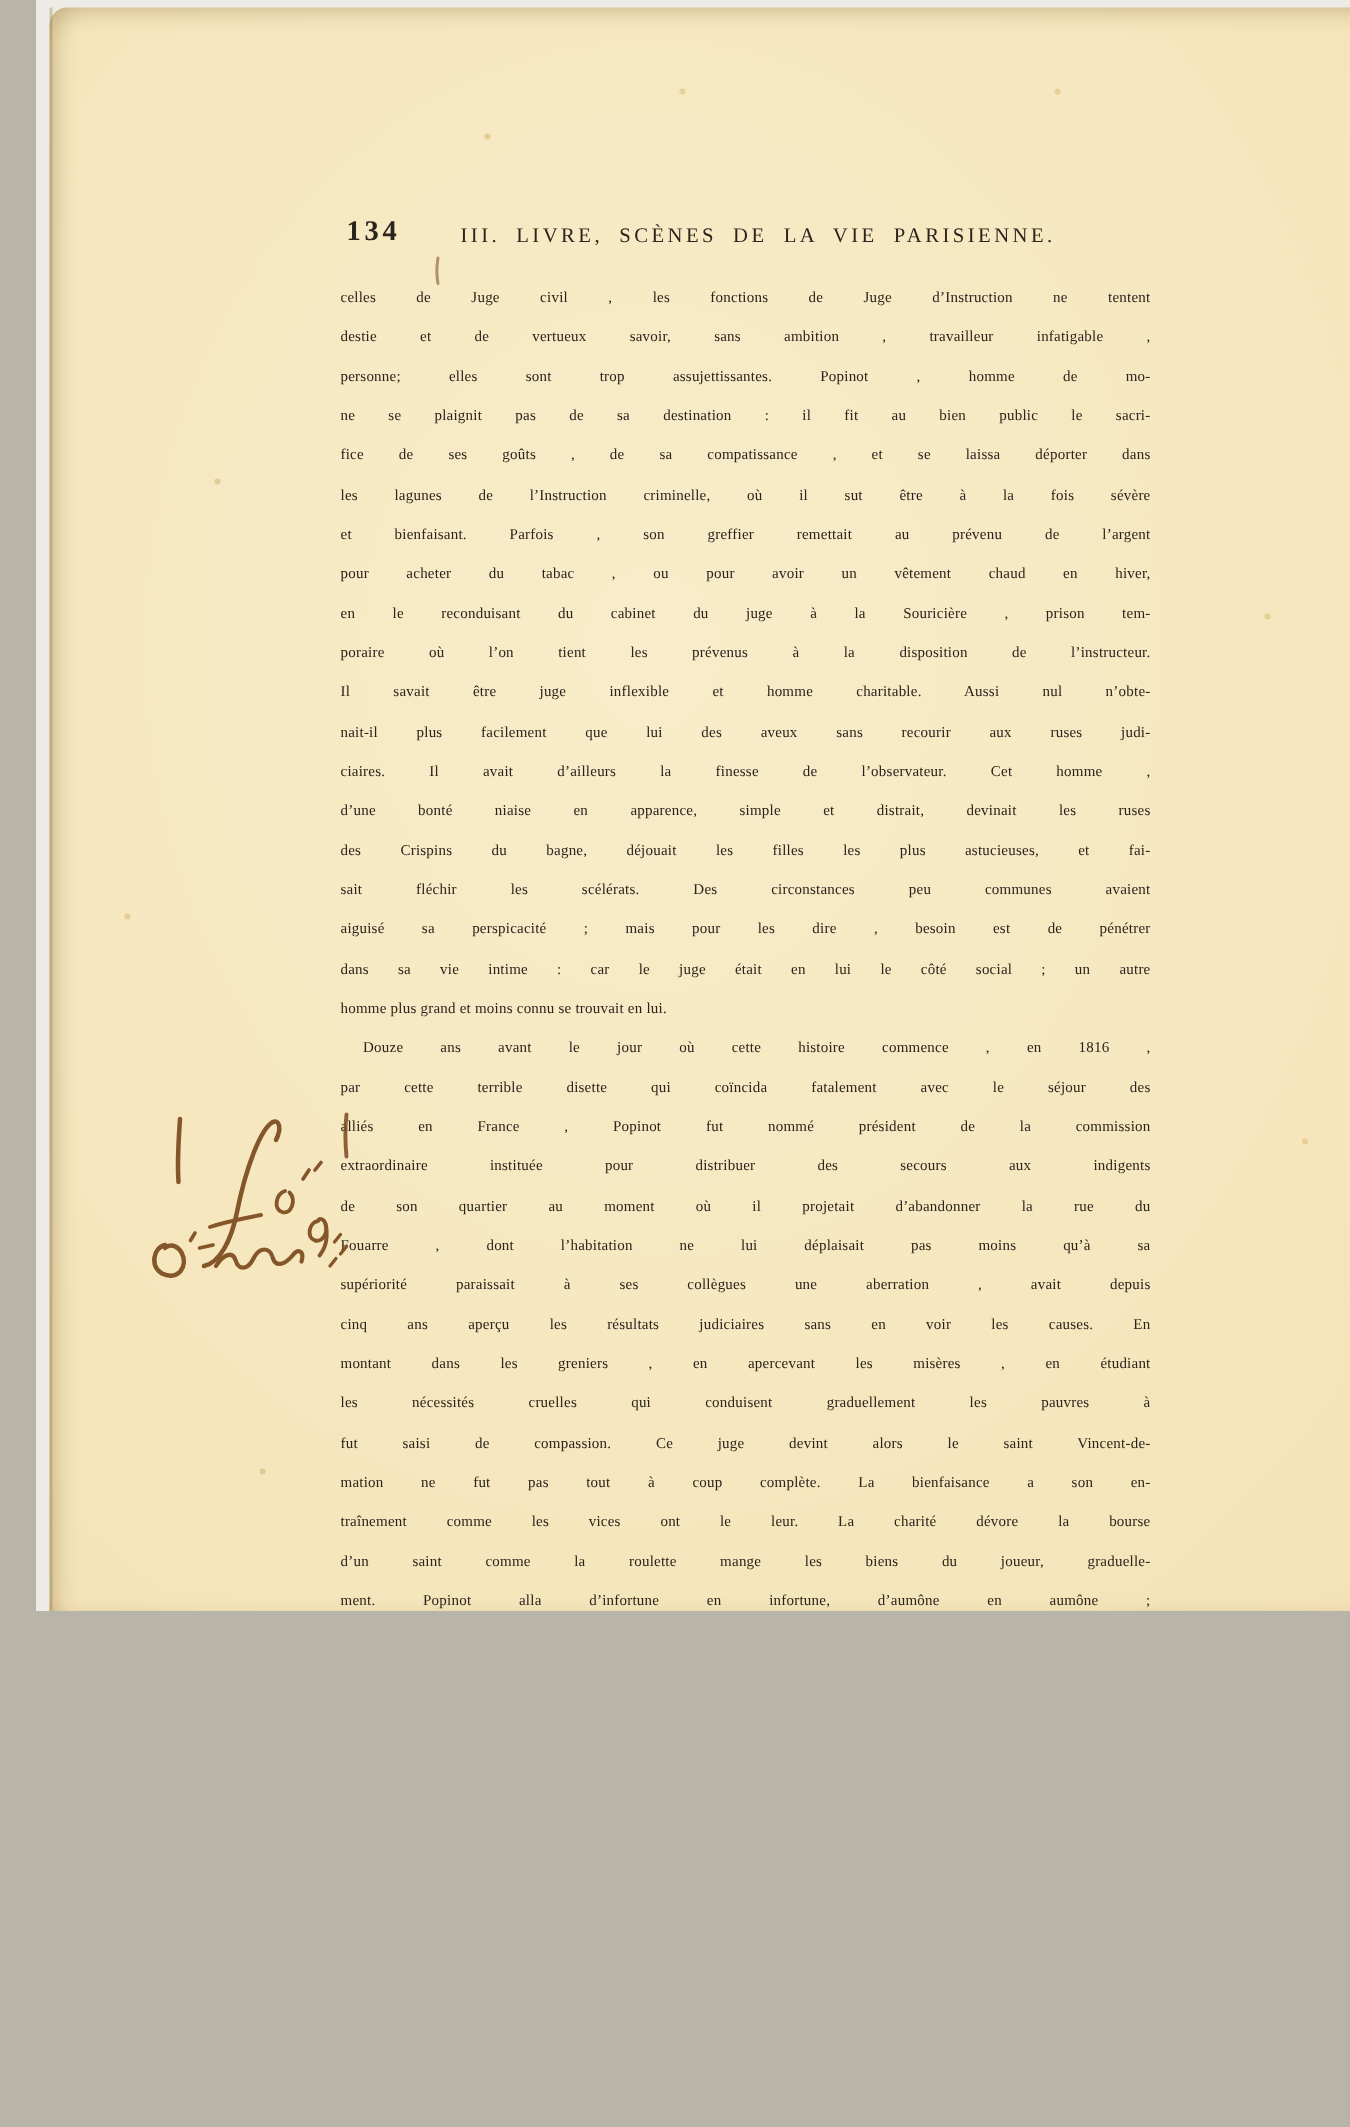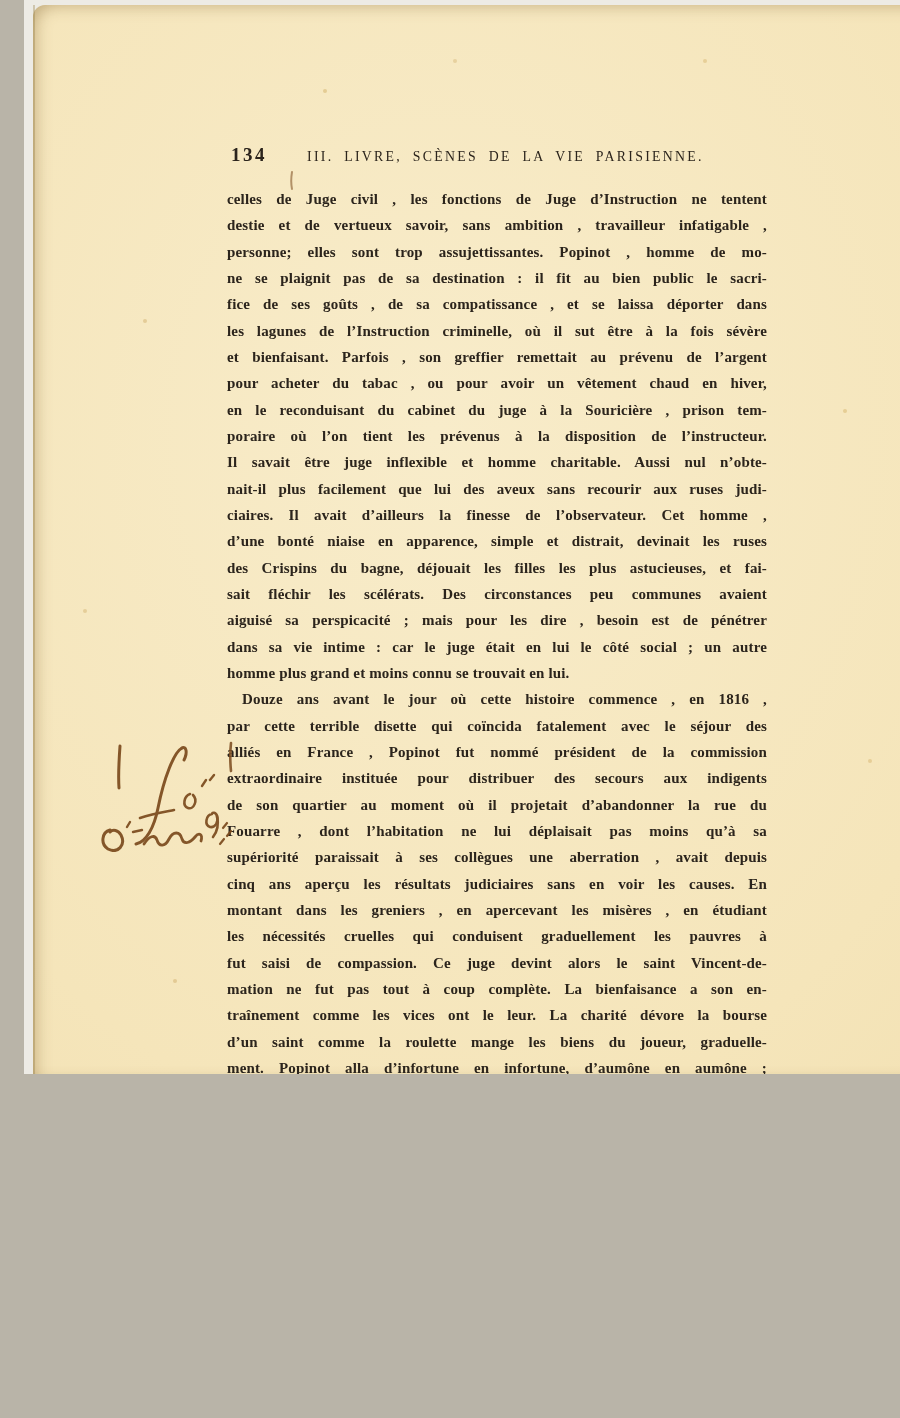--- a/index.html
+++ b/index.html
@@ -17,21 +17,21 @@
     60px 610px 0 1px rgba(186,140,55,.28), 845px 760px 0 1px rgba(196,152,62,.30),
     150px 980px 0 1px rgba(186,140,55,.30), 700px 1260px 0 2px rgba(196,152,62,.30),
     330px 1330px 0 1px rgba(186,140,55,.32), 520px 1390px 0 1px rgba(196,152,62,.30),
     250px 1240px 0 1px rgba(186,140,55,.25), 800px 1080px 0 1px rgba(196,152,62,.25),
     430px 60px 0 1px rgba(186,140,55,.25), 90px 1390px 0 1px rgba(196,152,62,.28);}
   .pagenum{position:absolute;left:207px;top:144px;font-size:19px;letter-spacing:2.5px;
     color:var(--ink,#2b241c);font-weight:bold;}
   .runhead{position:absolute;left:283px;top:149px;font-size:13.8px;font-weight:normal;
     letter-spacing:2.3px;word-spacing:5px;color:var(--ink,#2b241c);white-space:nowrap;}
   .bodytext{position:absolute;left:203px;top:186px;width:540px;color:var(--ink,#2b241c);
-    font-size:15px;line-height:26.33px;font-weight:bold;}
+    font-size:10px;line-height:26.33px;}
   .bodytext .line{text-align:justify;text-align-last:justify;letter-spacing:.15px;
     white-space:normal;overflow:hidden;height:26.33px;}
   .bodytext .line.no-just{text-align:center;text-align-last:left;}
   .bodytext .line.indent{text-indent:15px;}
   .ann{position:absolute;opacity:.92;}
   .ann path{fill:none;stroke:var(--annink,#7b4a1d);stroke-linecap:round;stroke-linejoin:round;}
   .mark{position:absolute;opacity:.85;}
   .mark path{fill:none;stroke:var(--annink,#7b4a1d);stroke-linecap:round;}
   .faint{opacity:.55;}
 </style>

